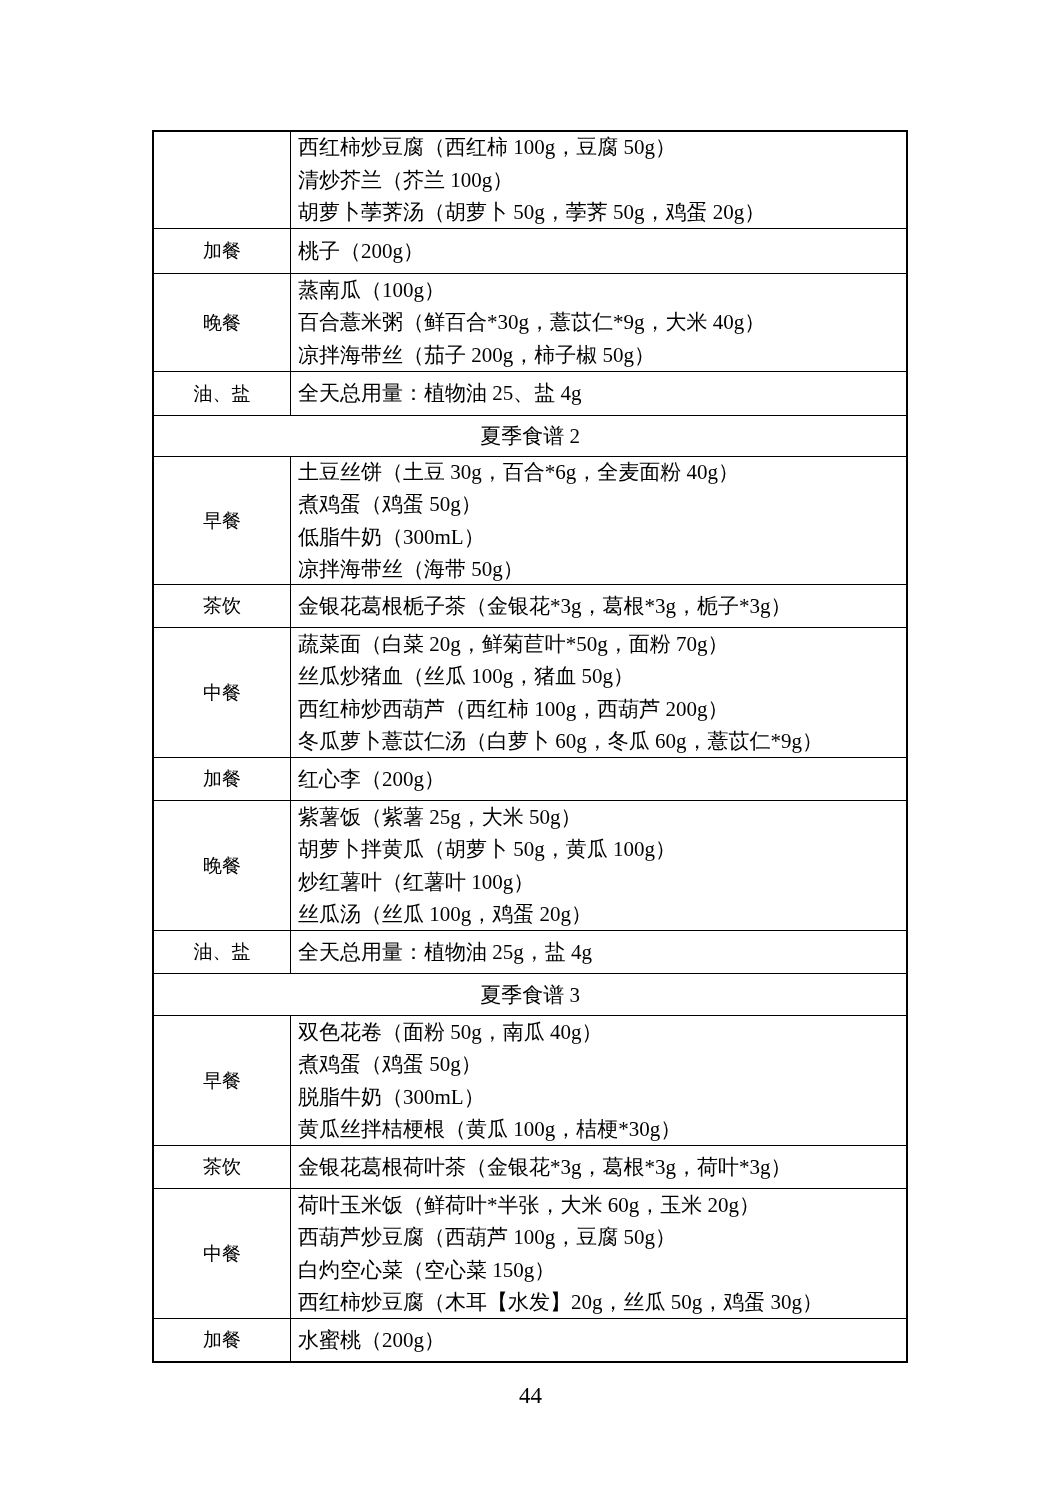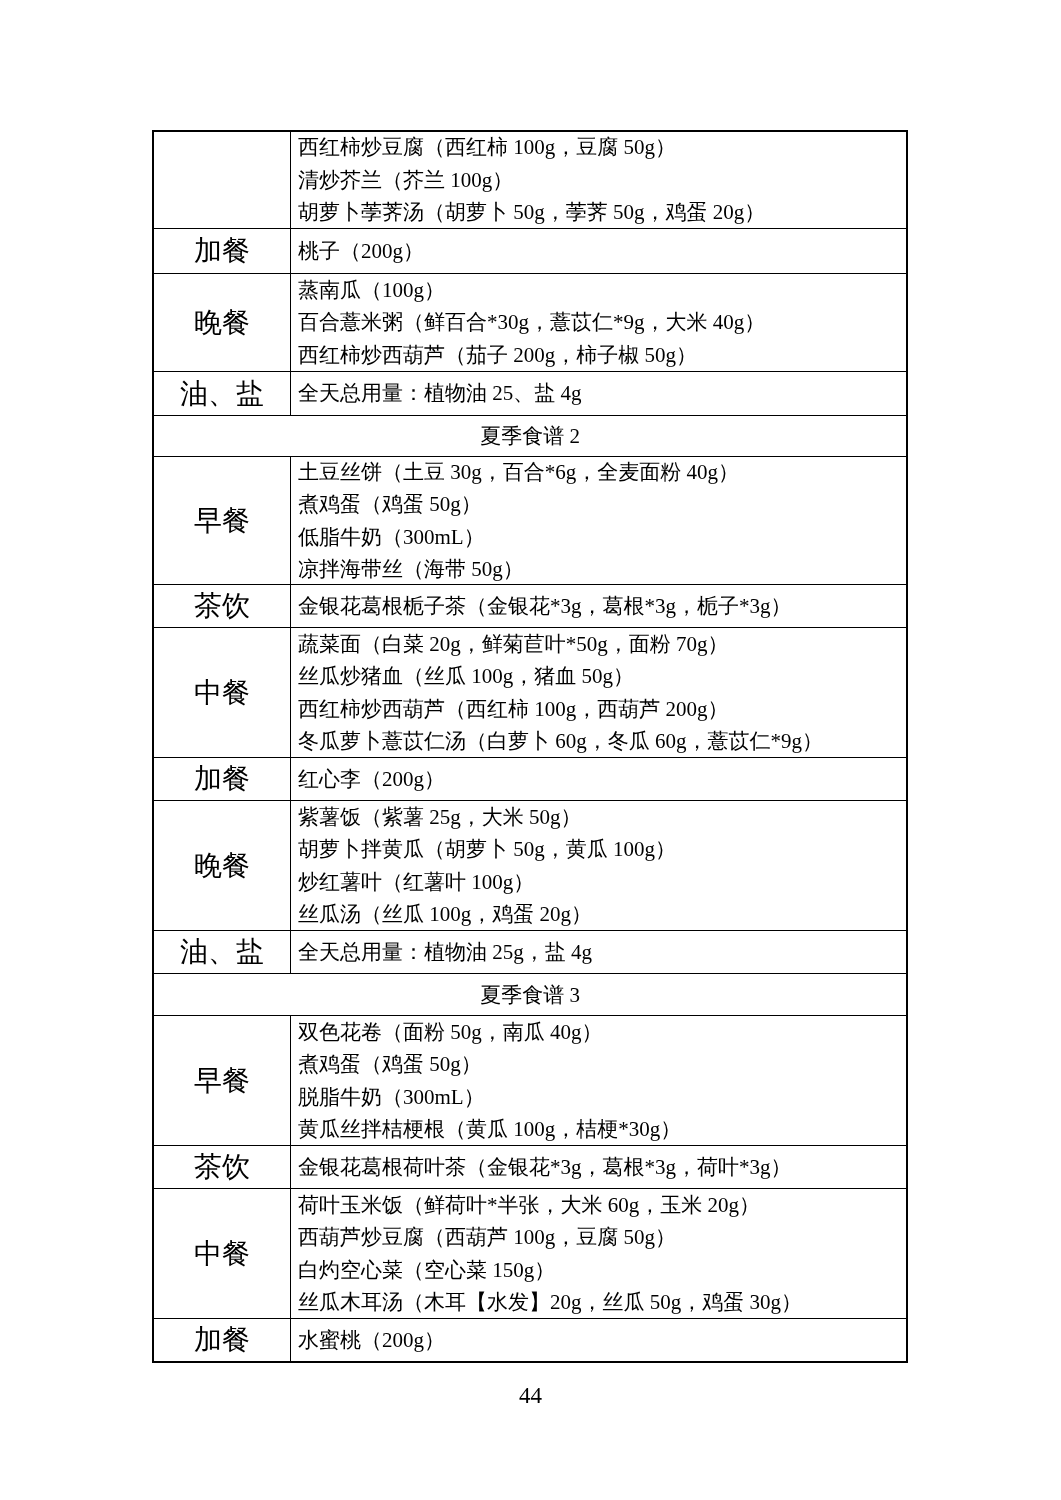--- a/index.html
+++ b/index.html
@@ -35,21 +35,21 @@
   .row:last-child {
     border-bottom: none;
   }
   .label-cell {
     width: 137px;
     flex: 0 0 137px;
     border-right: 1px solid #000000;
     display: flex;
     align-items: center;
     justify-content: center;
-    font-size: 28px;
+    font-size: 19px;
     text-align: center;
   }
   .content-cell {
     flex: 1 1 auto;
     display: flex;
     flex-direction: column;
     justify-content: center;
     padding-left: 7px;
     padding-right: 4px;
     overflow: hidden;
@@ -98,21 +98,21 @@
       <div class="content-cell">
         <div class="dish">桃子（200g）</div>
       </div>
     </div>
 
     <div class="row" style="height:98px">
       <div class="label-cell">晚餐</div>
       <div class="content-cell">
         <div class="dish">蒸南瓜（100g）</div>
         <div class="dish">百合薏米粥（鲜百合*30g，薏苡仁*9g，大米 40g）</div>
-        <div class="dish">西红柿炒西葫芦（茄子 200g，柿子椒 50g）</div>
+        <div class="dish">凉拌海带丝（茄子 200g，柿子椒 50g）</div>
       </div>
     </div>
 
     <div class="row" style="height:44px">
       <div class="label-cell">油、盐</div>
       <div class="content-cell">
         <div class="dish">全天总用量：植物油 25、盐 4g</div>
       </div>
     </div>
 
@@ -191,21 +191,21 @@
         <div class="dish">金银花葛根荷叶茶（金银花*3g，葛根*3g，荷叶*3g）</div>
       </div>
     </div>
 
     <div class="row" style="height:130px">
       <div class="label-cell">中餐</div>
       <div class="content-cell">
         <div class="dish">荷叶玉米饭（鲜荷叶*半张，大米 60g，玉米 20g）</div>
         <div class="dish">西葫芦炒豆腐（西葫芦 100g，豆腐 50g）</div>
         <div class="dish">白灼空心菜（空心菜 150g）</div>
-        <div class="dish">丝瓜木耳汤（木耳【水发】20g，丝瓜 50g，鸡蛋 30g）</div>
+        <div class="dish">西红柿炒豆腐（木耳【水发】20g，丝瓜 50g，鸡蛋 30g）</div>
       </div>
     </div>
 
     <div class="row" style="height:42px">
       <div class="label-cell">加餐</div>
       <div class="content-cell">
         <div class="dish">水蜜桃（200g）</div>
       </div>
     </div>
 

